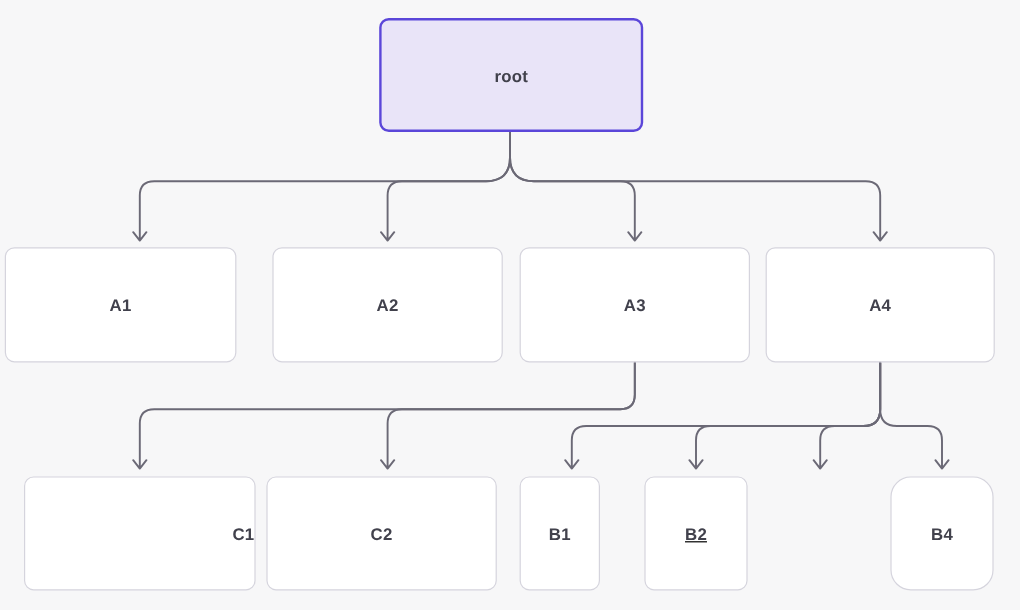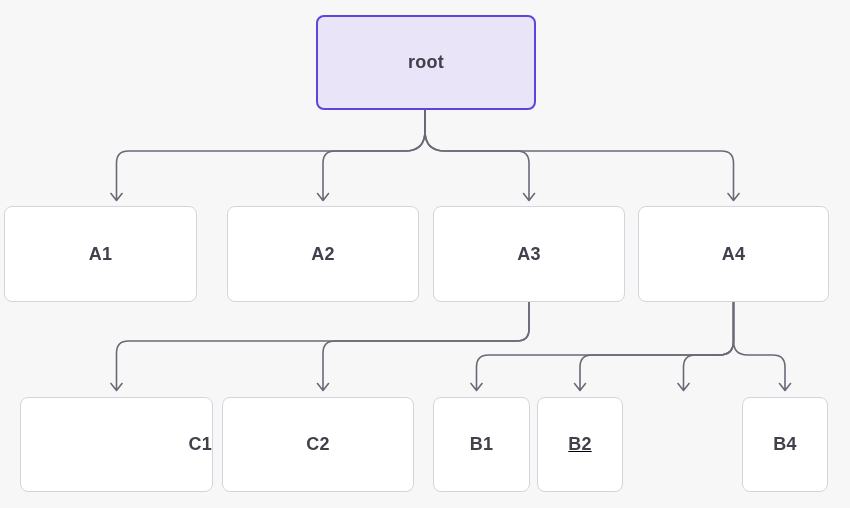--- a/index.html
+++ b/index.html
@@ -33,41 +33,41 @@
     box-sizing: border-box;
     background: #ffffff;
     border: 1.5px solid #d5d4dd;
     border-radius: 8px;
     display: flex;
     align-items: center;
     justify-content: center;
     cursor: pointer;
   }
   .node .label {
-    font-size: 18px;
+    font-size: 14px;
     font-weight: 700;
     color: #41414c;
     letter-spacing: 0.2px;
     user-select: none;
   }
   .node-root {
     left: 316px; top: 15px; width: 220px; height: 95px;
     background: #e9e4f8;
     border: 2px solid #5b46d9;
   }
   .node-a1 { left: 4px;  top: 206px; width: 193px; height: 96px; }
   .node-a2 { left: 227px; top: 206px; width: 192px; height: 96px; }
   .node-a3 { left: 433px; top: 206px; width: 192px; height: 96px; }
   .node-a4 { left: 638px; top: 206px; width: 191px; height: 96px; }
   .node-c1 { left: 20px;  top: 397px; width: 193px; height: 95px; justify-content: flex-end; }
   .node-c2 { left: 222px; top: 397px; width: 192px; height: 95px; }
-  .node-b1 { left: 433px; top: 397px; width: 97px;  height: 95px; }
+  .node-b1 { left: 433px; top: 397px; width: 67px;  height: 95px; }
   .node-b2 { left: 537px; top: 397px; width: 86px;  height: 95px; text-decoration: underline; }
   .node-b3 { left: 640px; top: 397px; width: 87px;  height: 95px; }
-  .node-b4 { left: 742px; top: 397px; width: 86px;  height: 95px; }
+  .node-b4 { left: 742px; top: 397px; width: 86px;  height: 95px; border-radius: 17px; }
 </style>
 </head>
 <body>
 
 <div class="canvas">
 
   <svg class="edges" width="850" height="508" viewBox="0 0 850 508">
 
     <path d="M425,110 V131 Q425,151 405,151 H128.5 Q116.5,151 116.5,163 V199.5 M111,193.5 L116.5,200.5 L122,193.5"></path>
     <path d="M425,110 V131 Q425,151 405,151 H335 Q323,151 323,163 V199.5 M317.5,193.5 L323,200.5 L328.5,193.5"></path>

